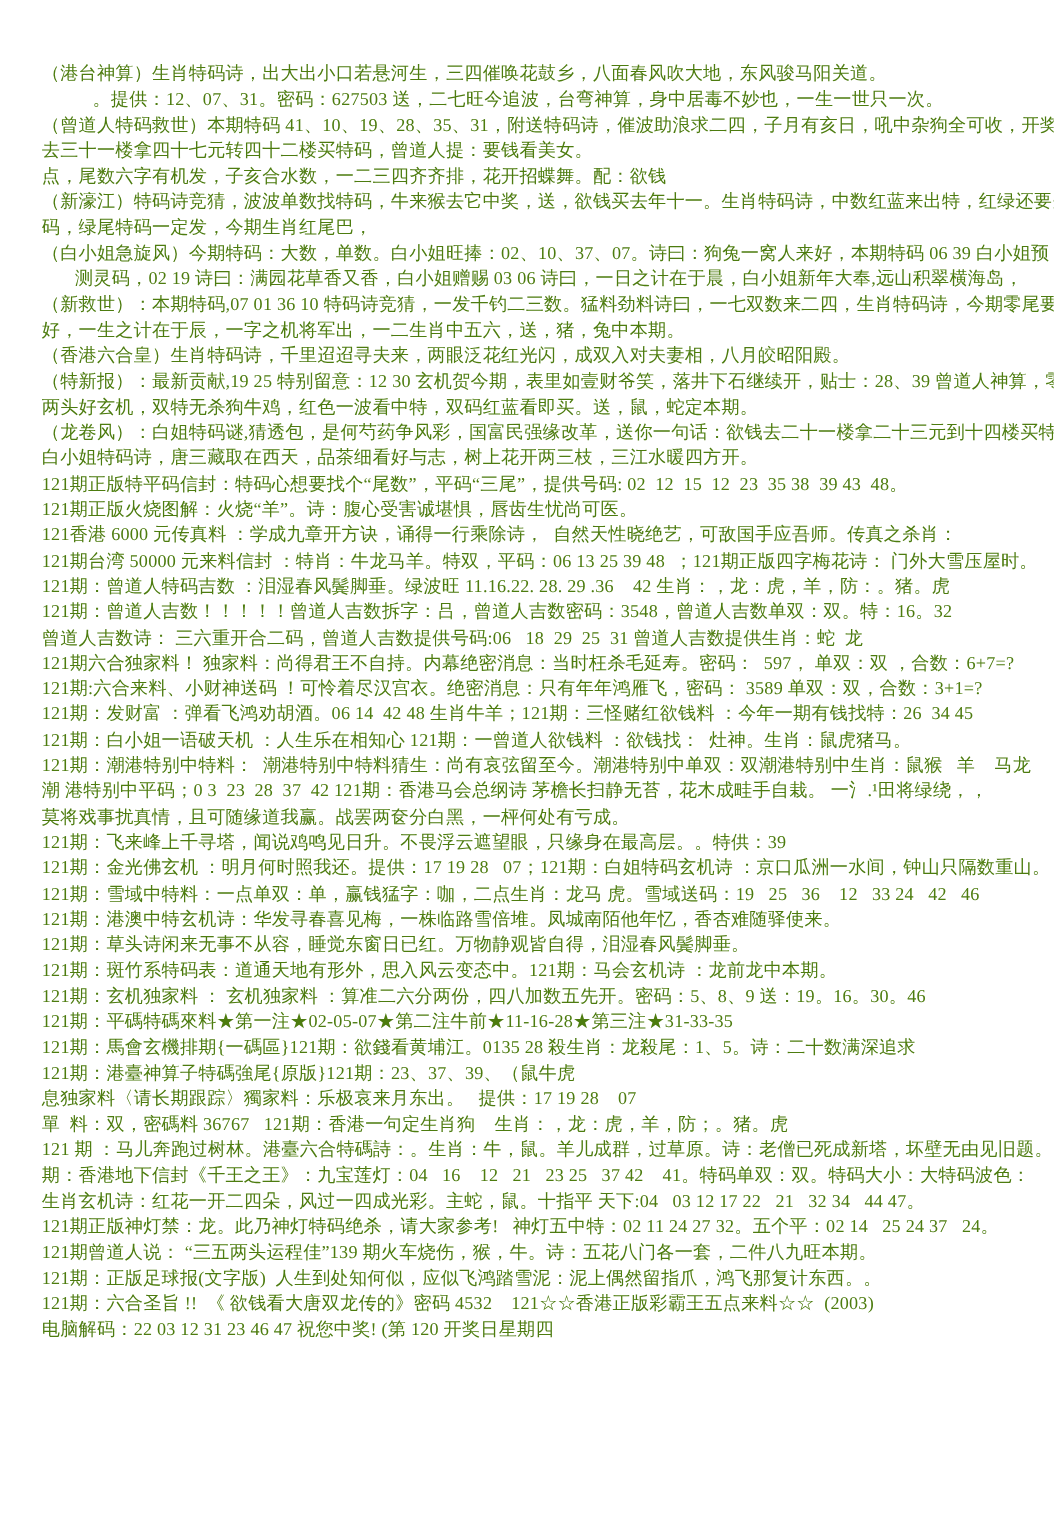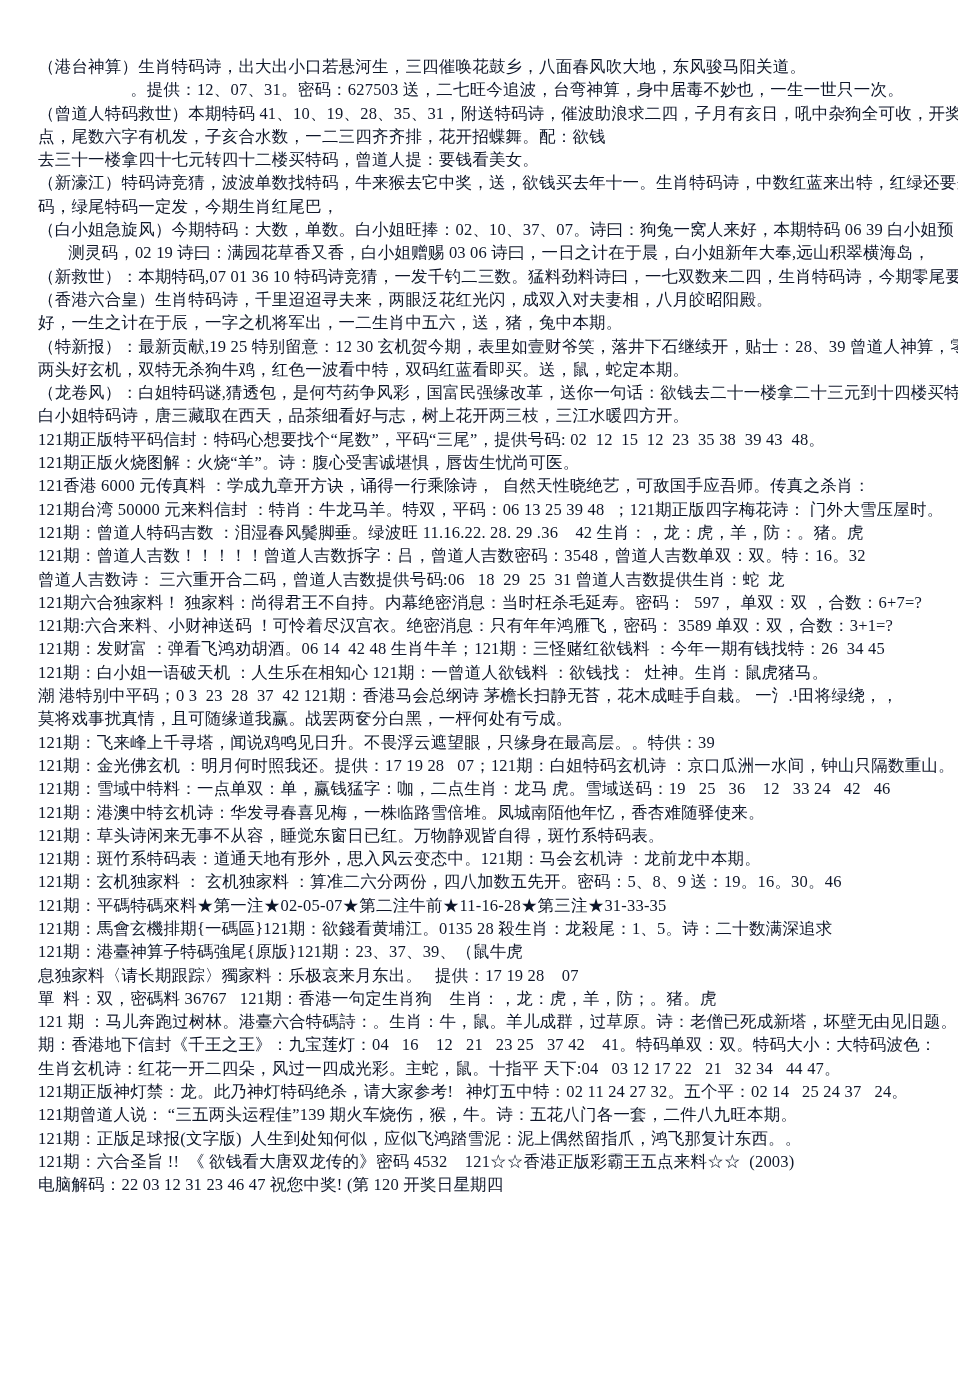--- a/index.html
+++ b/index.html
@@ -20,63 +20,64 @@
     left: 38px;
     top: 55px;
     width: 912px;
   }
   .line {
     font-family: "Liberation Serif", "DejaVu Serif", serif;
     font-size: 16.5px;
     line-height: 23.3px;
     height: 23.3px;
     white-space: pre;
-    color: #0f172a;
+    color: #4d7c0f;
     letter-spacing: 0.2px;
   }
 </style>
 </head>
 <body>
 
 <div class="page">
   <main class="doc" id="doc">
       <div class="line">（港台神算）生肖特码诗，出大出小口若悬河生，三四催唤花鼓乡，八面春风吹大地，东风骏马阳关道。</div>
-      <div class="line" style="padding-left: 46px; text-align: center;">。提供：12、07、31。密码：627503 送，二七旺今追波，台弯神算，身中居毒不妙也，一生一世只一次。</div>
+      <div class="line" style="padding-left: 46px;">。提供：12、07、31。密码：627503 送，二七旺今追波，台弯神算，身中居毒不妙也，一生一世只一次。</div>
       <div class="line">（曾道人特码救世）本期特码 41、10、19、28、35、31，附送特码诗，催波助浪求二四，子月有亥日，吼中杂狗全可收，开奖二五</div>
+      <div class="line">去三十一楼拿四十七元转四十二楼买特码，曾道人提：要钱看美女。</div>
       <div class="line">点，尾数六字有机发，子亥合水数，一二三四齐齐排，花开招蝶舞。配：欲钱</div>
-      <div class="line">去三十一楼拿四十七元转四十二楼买特码，曾道人提：要钱看美女。</div>
       <div class="line">（新濠江）特码诗竞猜，波波单数找特码，牛来猴去它中奖，送，欲钱买去年十一。生肖特码诗，中数红蓝来出特，红绿还要先特</div>
       <div class="line">码，绿尾特码一定发，今期生肖红尾巴，</div>
       <div class="line">（白小姐急旋风）今期特码：大数，单数。白小姐旺捧：02、10、37、07。诗曰：狗兔一窝人来好，本期特码 06 39 白小姐预</div>
       <div class="line" style="padding-left: 10px; text-align: center;">测灵码，02 19 诗曰：满园花草香又香，白小姐赠赐 03 06 诗曰，一日之计在于晨，白小姐新年大奉,远山积翠横海岛，</div>
       <div class="line">（新救世）：本期特码,07 01 36 10 特码诗竞猜，一发千钓二三数。猛料劲料诗曰，一七双数来二四，生肖特码诗，今期零尾要看</div>
+      <div class="line">好，一生之计在于辰，一字之机将军出，一二生肖中五六，送，猪，兔中本期。</div>
       <div class="line">（香港六合皇）生肖特码诗，千里迢迢寻夫来，两眼泛花红光闪，成双入对夫妻相，八月皎昭阳殿。</div>
-      <div class="line">好，一生之计在于辰，一字之机将军出，一二生肖中五六，送，猪，兔中本期。</div>
       <div class="line">（特新报）：最新贡献,19 25 特别留意：12 30 玄机贺今期，表里如壹财爷笑，落井下石继续开，贴士：28、39 曾道人神算，零二</div>
       <div class="line">两头好玄机，双特无杀狗牛鸡，红色一波看中特，双码红蓝看即买。送，鼠，蛇定本期。</div>
       <div class="line">（龙卷风）：白姐特码谜,猜透包，是何芍药争风彩，国富民强缘改革，送你一句话：欲钱去二十一楼拿二十三元到十四楼买特码。</div>
       <div class="line">白小姐特码诗，唐三藏取在西天，品茶细看好与志，树上花开两三枝，三江水暖四方开。</div>
       <div class="line">121期正版特平码信封：特码心想要找个“尾数”，平码“三尾”，提供号码: 02  12  15  12  23  35 38  39 43  48。</div>
       <div class="line">121期正版火烧图解：火烧“羊”。诗：腹心受害诚堪惧，唇齿生忧尚可医。</div>
       <div class="line">121香港 6000 元传真料 ：学成九章开方诀，诵得一行乘除诗，  自然天性晓绝艺，可敌国手应吾师。传真之杀肖：</div>
       <div class="line">121期台湾 50000 元来料信封 ：特肖：牛龙马羊。特双，平码：06 13 25 39 48  ；121期正版四字梅花诗： 门外大雪压屋时。</div>
       <div class="line">121期：曾道人特码吉数 ：泪湿春风鬓脚垂。绿波旺 11.16.22. 28. 29 .36    42 生肖：，龙：虎，羊，防：。猪。虎</div>
       <div class="line">121期：曾道人吉数！！！！！曾道人吉数拆字：吕，曾道人吉数密码：3548，曾道人吉数单双：双。特：16。32</div>
       <div class="line">曾道人吉数诗： 三六重开合二码，曾道人吉数提供号码:06   18  29  25  31 曾道人吉数提供生肖：蛇  龙</div>
       <div class="line">121期六合独家料！ 独家料：尚得君王不自持。内幕绝密消息：当时枉杀毛延寿。密码：  597， 单双：双 ，合数：6+7=?</div>
       <div class="line">121期:六合来料、小财神送码 ！可怜着尽汉宫衣。绝密消息：只有年年鸿雁飞，密码： 3589 单双：双，合数：3+1=?</div>
       <div class="line">121期：发财富 ：弹看飞鸿劝胡酒。06 14  42 48 生肖牛羊；121期：三怪赌红欲钱料 ：今年一期有钱找特：26  34 45</div>
       <div class="line">121期：白小姐一语破天机 ：人生乐在相知心 121期：一曾道人欲钱料 ：欲钱找：  灶神。生肖：鼠虎猪马。</div>
+      <div class="line">121期：潮港特别中特料：  潮港特别中特料猜生：尚有哀弦留至今。潮港特别中单双：双潮港特别中生肖：鼠猴   羊    马龙</div>
       <div class="line">潮 港特别中平码；0 3  23  28  37  42 121期：香港马会总纲诗 茅檐长扫静无苔，花木成畦手自栽。 一氵.¹田将绿绕，，</div>
       <div class="line">莫将戏事扰真情，且可随缘道我赢。战罢两奁分白黑，一枰何处有亏成。</div>
       <div class="line">121期：飞来峰上千寻塔，闻说鸡鸣见日升。不畏浮云遮望眼，只缘身在最高层。。特供：39</div>
       <div class="line">121期：金光佛玄机 ：明月何时照我还。提供：17 19 28   07；121期：白姐特码玄机诗 ：京口瓜洲一水间，钟山只隔数重山。</div>
       <div class="line">121期：雪域中特料：一点单双：单，赢钱猛字：咖，二点生肖：龙马 虎。雪域送码：19   25   36    12   33 24   42   46</div>
       <div class="line">121期：港澳中特玄机诗：华发寻春喜见梅，一株临路雪倍堆。凤城南陌他年忆，香杏难随驿使来。</div>
-      <div class="line">121期：草头诗闲来无事不从容，睡觉东窗日已红。万物静观皆自得，斑竹系特码表。</div>
+      <div class="line">121期：草头诗闲来无事不从容，睡觉东窗日已红。万物静观皆自得，泪湿春风鬓脚垂。</div>
       <div class="line">121期：斑竹系特码表：道通天地有形外，思入风云变态中。121期：马会玄机诗 ：龙前龙中本期。</div>
       <div class="line">121期：玄机独家料 ： 玄机独家料 ：算准二六分两份，四八加数五先开。密码：5、8、9 送：19。16。30。46</div>
       <div class="line">121期：平碼特碼來料★第一注★02-05-07★第二注牛前★11-16-28★第三注★31-33-35</div>
       <div class="line">121期：馬會玄機排期{一碼區}121期：欲錢看黄埔江。0135 28 殺生肖：龙殺尾：1、5。诗：二十数满深追求</div>
       <div class="line">121期：港臺神算子特碼強尾{原版}121期：23、37、39、（鼠牛虎</div>
       <div class="line">息独家料〈请长期跟踪〉獨家料：乐极哀来月东出。   提供：17 19 28    07</div>
       <div class="line">單  料：双，密碼料 36767   121期：香港一句定生肖狗    生肖：，龙：虎，羊，防；。猪。虎</div>
       <div class="line">121 期 ：马儿奔跑过树林。港臺六合特碼詩：。生肖：牛，鼠。羊儿成群，过草原。诗：老僧已死成新塔，坏壁无由见旧题。139</div>
       <div class="line">期：香港地下信封《千王之王》：九宝莲灯：04   16    12   21   23 25   37 42    41。特码单双：双。特码大小：大特码波色：</div>
       <div class="line">生肖玄机诗：红花一开二四朵，风过一四成光彩。主蛇，鼠。十指平 天下:04   03 12 17 22   21   32 34   44 47。</div>

